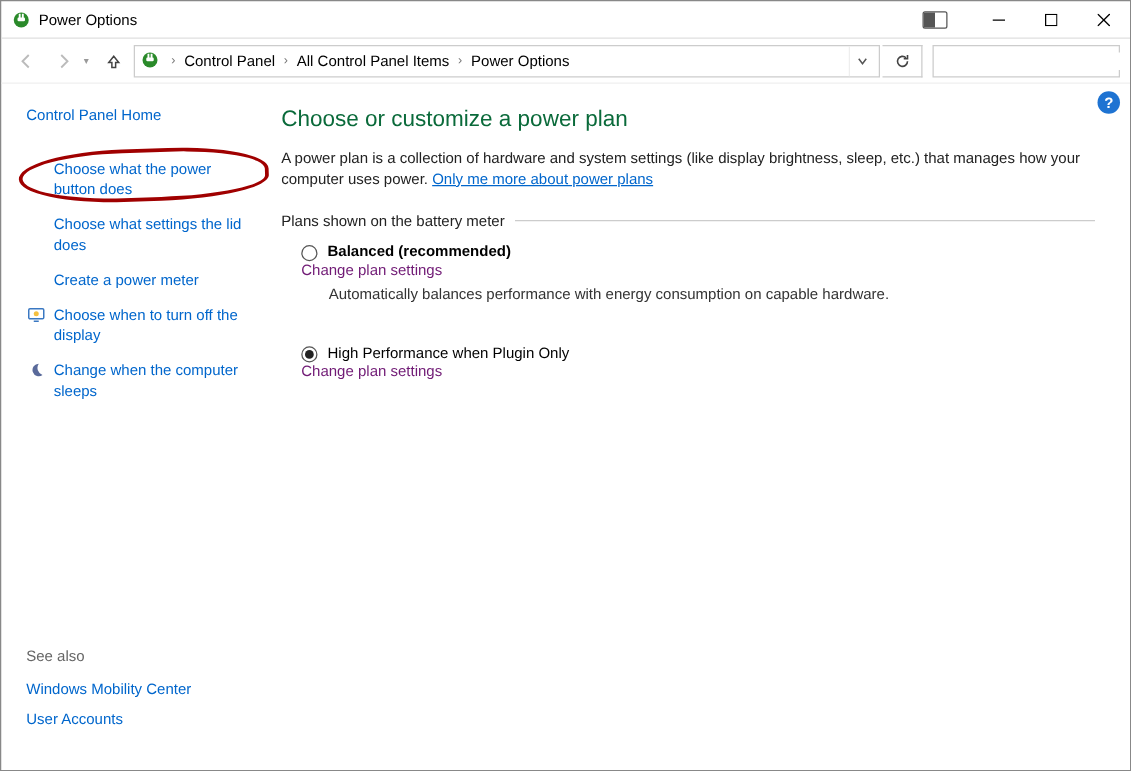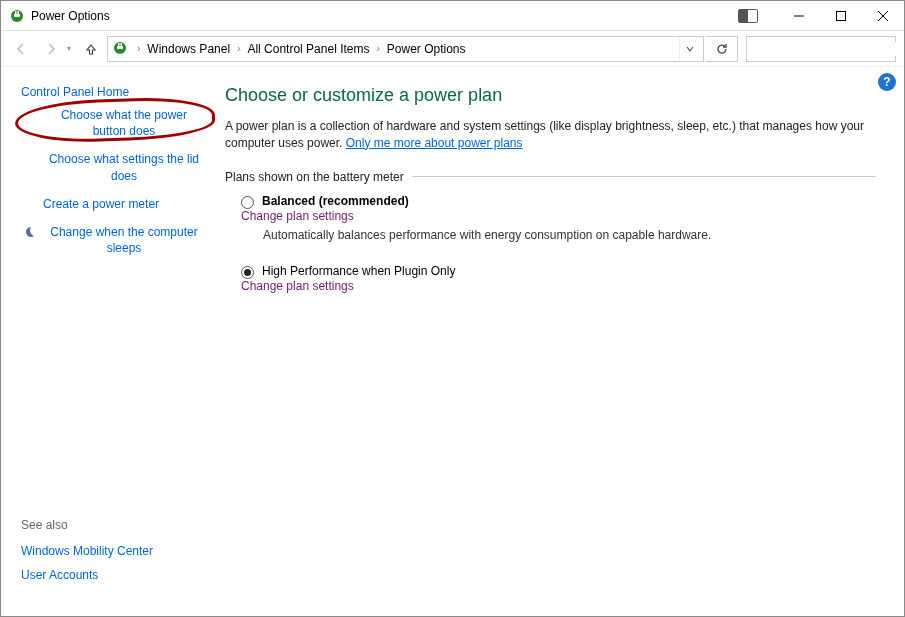--- a/index.html
+++ b/index.html
@@ -91,29 +91,28 @@
       display: flex;
     }
     .sidebar {
       width: 214px;
       padding: 18px 10px 14px 20px;
       display: flex;
       flex-direction: column;
       position: relative;
     }
     .sidebar .homelink {
-      color: #0066cc; cursor: pointer; margin-bottom: 8px; font-size: 12px;
+      color: #0066cc; cursor: pointer; margin-bottom: 28px; font-size: 12px;
     }
     .navitem {
       display: flex;
       align-items: flex-start;
       margin-bottom: 12px;
       gap: 6px;
       position: relative;
-      text-align: center;
     }
     .navitem .nicon { width: 16px; flex: 0 0 16px; }
     .navitem a {
       color: #0066cc; text-decoration: none; cursor: pointer;
       line-height: 1.35;
     }
 
     .hand-circle {
       position: absolute;
       border: 3px solid #a00000;
@@ -162,21 +161,21 @@
       width: 13px; height: 13px; border: 1px solid #555; border-radius: 50%;
       display: inline-flex; align-items: center; justify-content: center;
       background: #fff; flex: 0 0 13px; margin-top: 2px;
     }
     .radio.checked::after {
       content: ""; width: 7px; height: 7px; background: #222; border-radius: 50%;
     }
     .plan-name { font-weight: 700; }
     .plan-name.normal { font-weight: 400; }
     .plan-desc {
-      padding-left: 38px; color: #333; margin-bottom: 21px; line-height: 1.4;
+      padding-left: 38px; color: #333; margin-bottom: 32px; line-height: 1.4;
     }
     .plan-settings { color: #701a75; cursor: pointer; white-space: nowrap; }
 
     
     .power-plug-svg { width: 16px; height: 16px; }
   </style>
 </head>
 <body>
 
 <div class="titlebar">
@@ -232,21 +231,21 @@
   <div class="addrbox">
     <span class="addr-icon">
       <svg class="power-plug-svg" viewBox="0 0 16 16">
         <circle cx="8" cy="8" r="6" fill="#2a8a2a"></circle>
         <rect x="6" y="3" width="1.5" height="4" fill="#fff"></rect>
         <rect x="8.5" y="3" width="1.5" height="4" fill="#fff"></rect>
         <rect x="5" y="6" width="6" height="3" rx="1" fill="#fff"></rect>
       </svg>
     </span>
     <span class="crumb-sep">›</span>
-    <span class="crumb">Windows Panel</span>
+    <span class="crumb">Control Panel</span>
     <span class="crumb-sep">›</span>
     <span class="crumb">All Control Panel Items</span>
     <span class="crumb-sep">›</span>
     <span class="crumb">Power Options</span>
     <div class="addr-right">
       <div class="addr-caret">
         <svg width="10" height="10" viewBox="0 0 10 10">
             <path d="M2 3 L5 7 L8 3" fill="none" stroke="#555" stroke-width="1.2"></path>
           </svg>
       </div>
@@ -277,20 +276,30 @@
     <div class="navitem">
       <span class="nicon"></span>
       <a>Choose what settings the lid does</a>
     </div>
 
     <div class="navitem">
       <span class="nicon"></span>
       <a>Create a power meter</a>
     </div>
 
+    <div class="navitem">
+      <span class="nicon">
+        <svg width="16" height="16" viewBox="0 0 16 16">
+            <rect x="2" y="3" width="12" height="8" rx="1" fill="none" stroke="#3a78c2" stroke-width="1.2"></rect>
+            <line x1="6" y1="13" x2="10" y2="13" stroke="#3a78c2" stroke-width="1.2"></line>
+            <circle cx="8" cy="7" r="2" fill="#f5c040"></circle>
+          </svg>
+      </span>
+      <a>Choose when to turn off the display</a>
+    </div>
 
     <div class="navitem">
       <span class="nicon">
         <svg width="16" height="16" viewBox="0 0 16 16">
             <path d="M10 3a5 5 0 1 0 3 9 6 6 0 0 1-3-9z" fill="#5a6a9a"></path>
           </svg>
       </span>
       <a>Change when the computer sleeps</a>
     </div>
 

